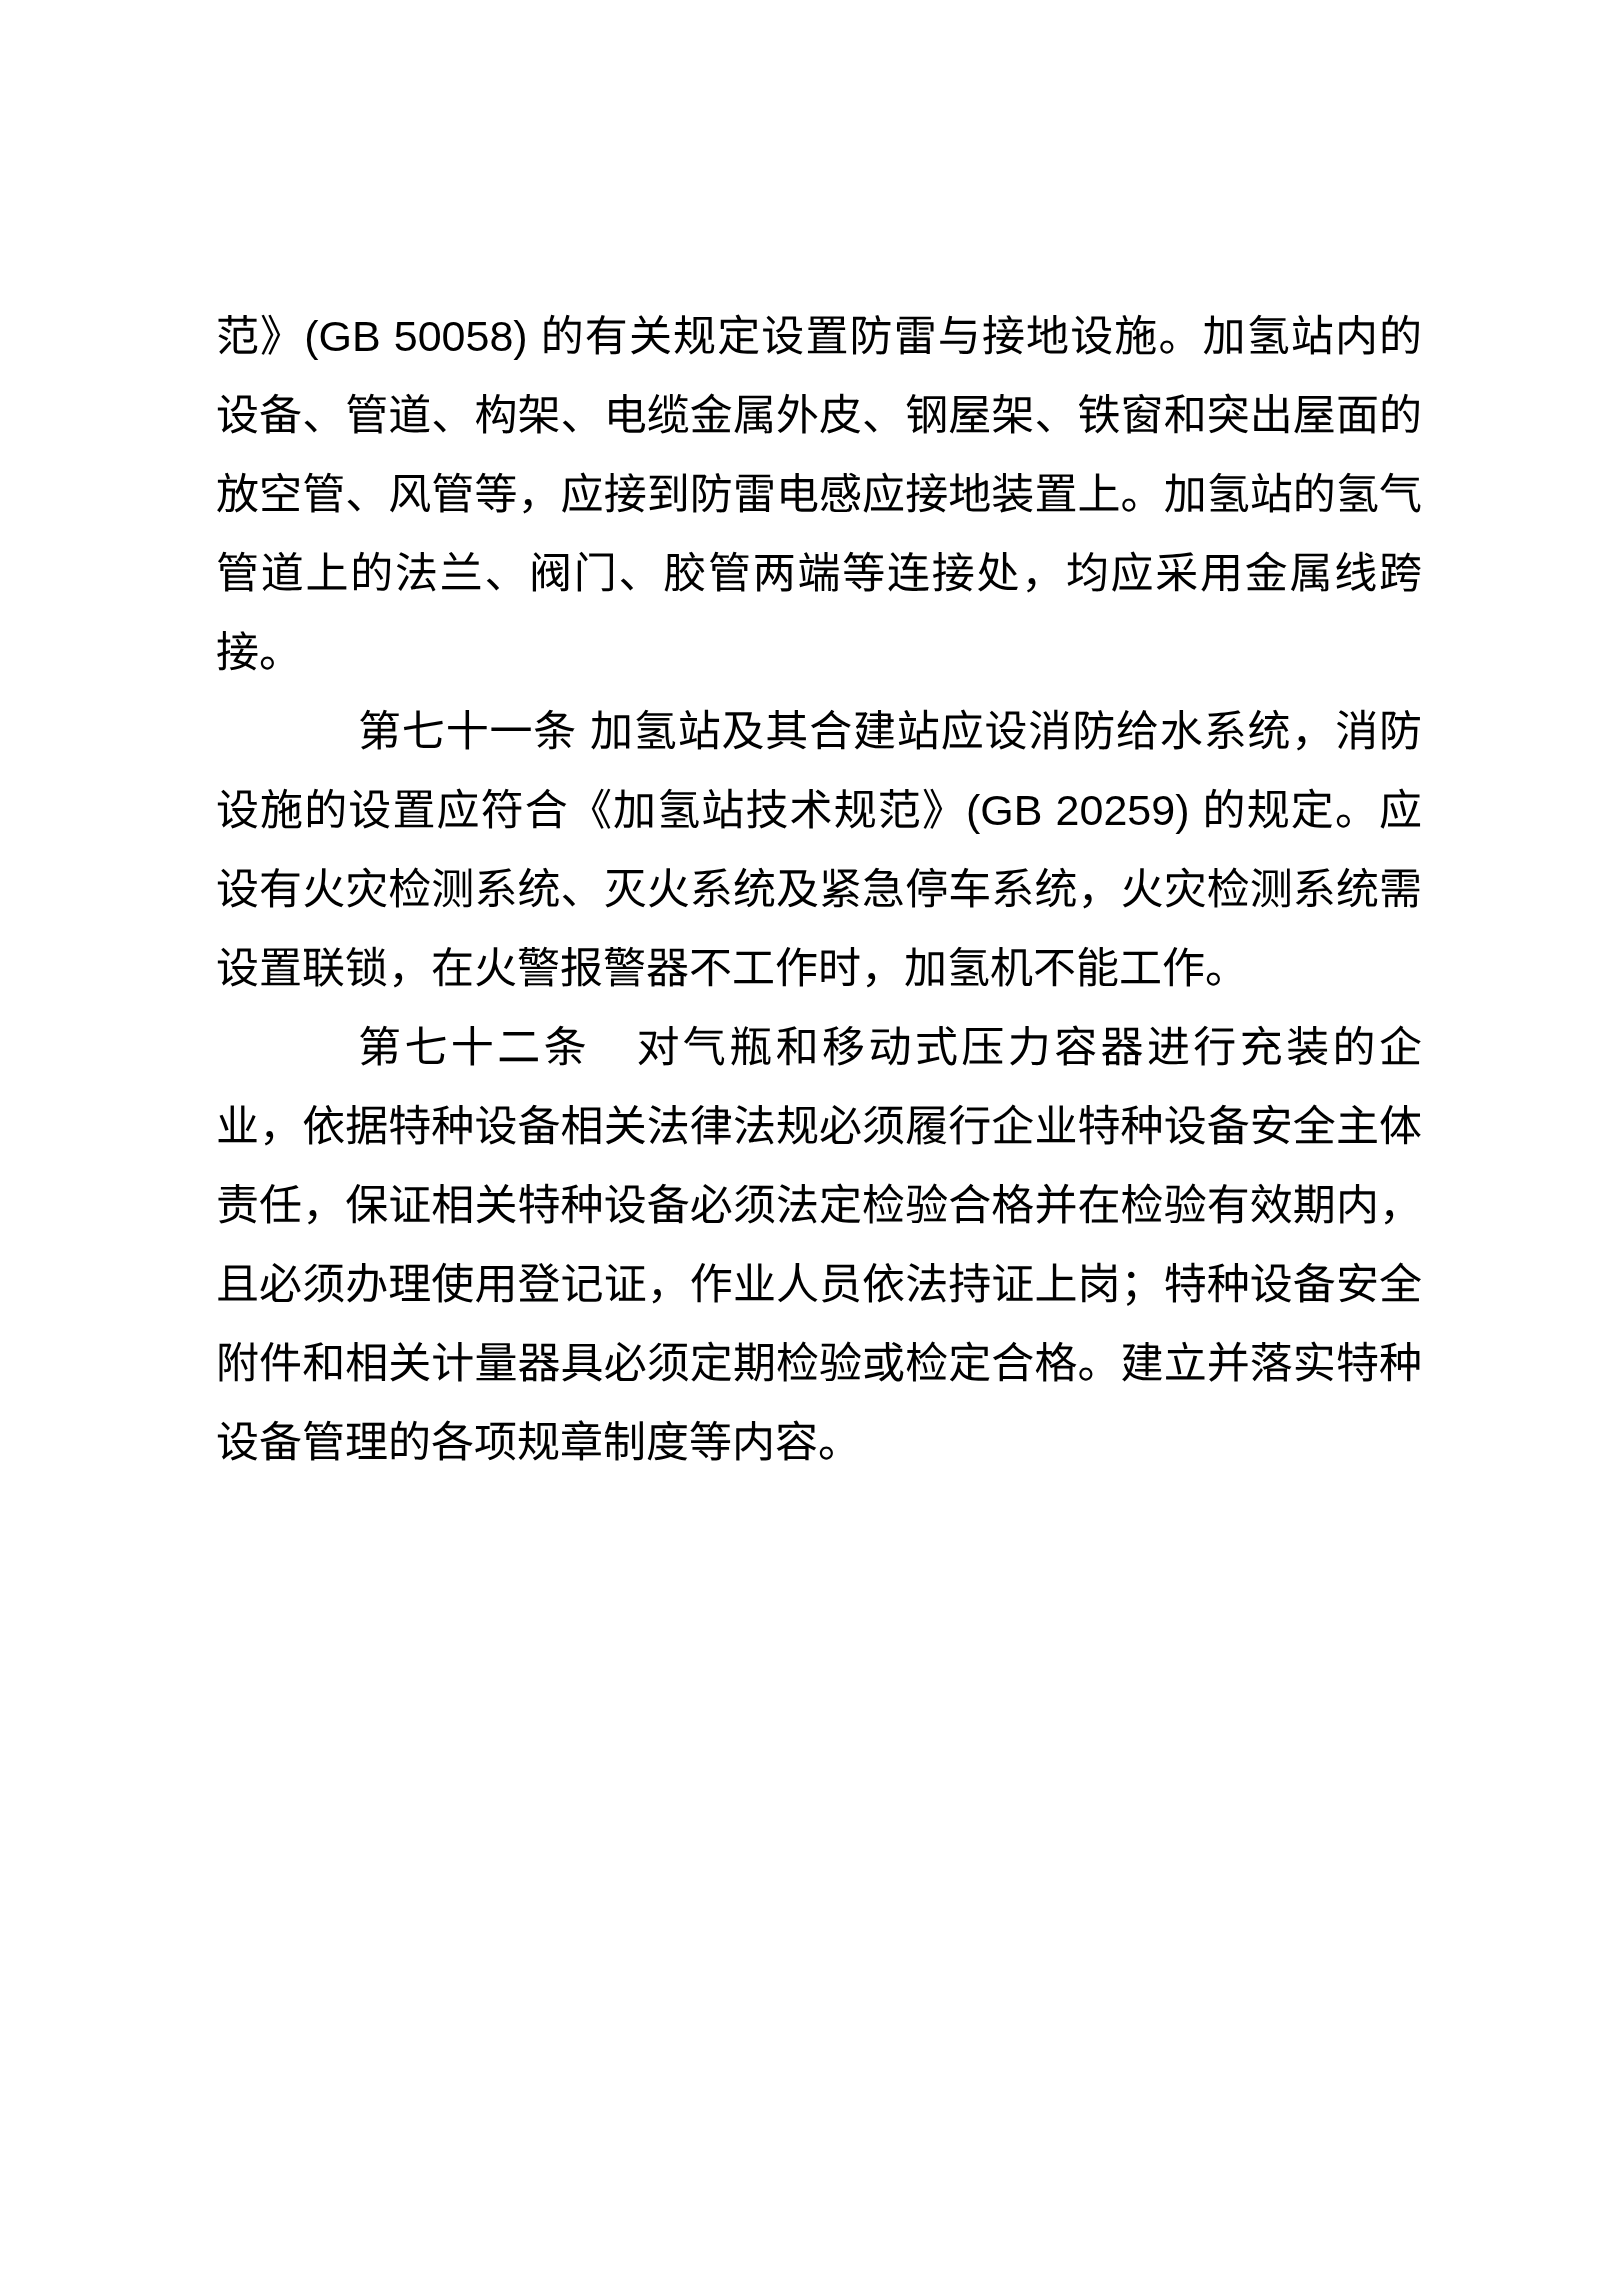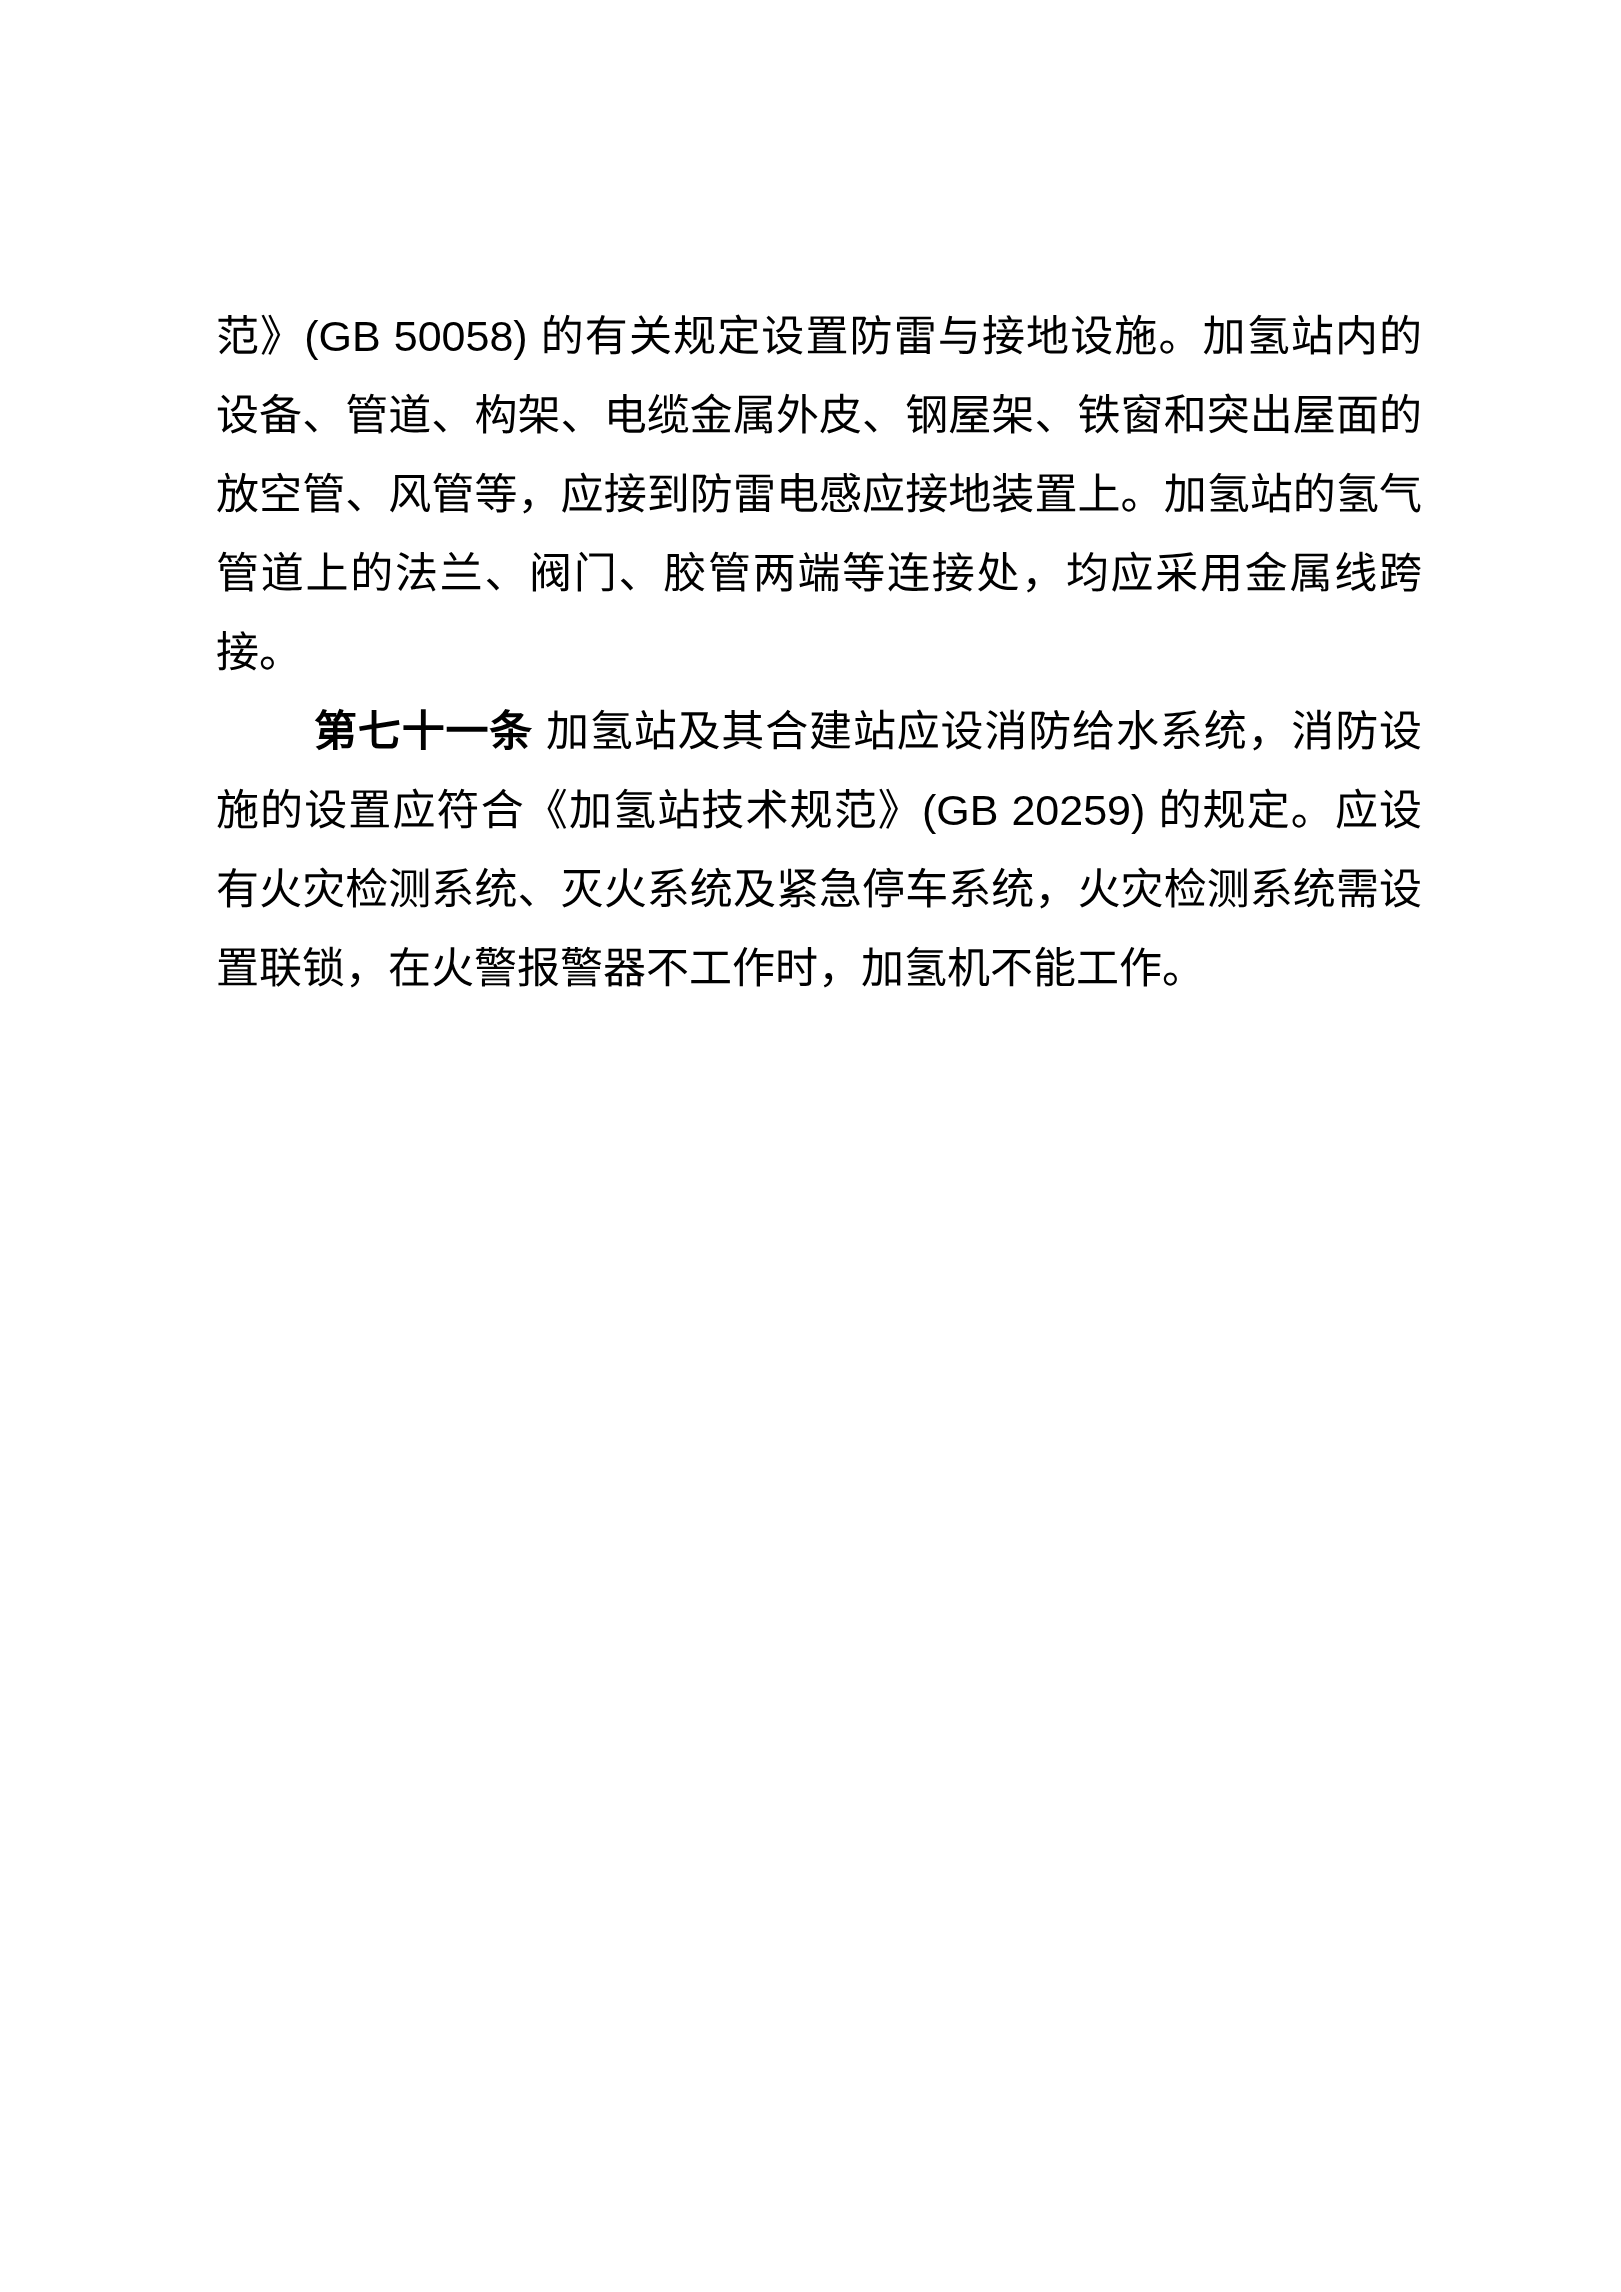--- a/index.html
+++ b/index.html
@@ -28,31 +28,33 @@
     word-break: break-all;
   }
   .para {
     margin: 0;
     padding: 0;
   }
   .para.indented {
     text-indent: 98px;
   }
   .term {
-    font-weight: 700;
+    font-weight: 400;
+    margin-left: 44px;
   }
 </style>
 </head>
 <body>
 
 <div class="page">
   <div class="content">
 
     <p class="para"><span class="body-text">范》(GB 50058) 的有关规定设置防雷与接地设施。加氢站内的设备、管道、构架、电缆金属外皮、钢屋架、铁窗和突出屋面的放空管、风管等，应接到防雷电感应接地装置上。加氢站的氢气管道上的法兰、阀门、胶管两端等连接处，均应采用金属线跨接。</span></p>
 
     <p class="para indented"><b class="term">第七十一条</b><span class="body-text"> 加氢站及其合建站应设消防给水系统，消防设施的设置应符合《加氢站技术规范》(GB 20259) 的规定。应设有火灾检测系统、灭火系统及紧急停车系统，火灾检测系统需设置联锁，在火警报警器不工作时，加氢机不能工作。</span></p>
 
+    <p class="para indented"><b class="term">第七十二条</b><span class="body-text">　对气瓶和移动式压力容器进行充装的企业，依据特种设备相关法律法规必须履行企业特种设备安全主体责任，保证相关特种设备必须法定检验合格并在检验有效期内，且必须办理使用登记证，作业人员依法持证上岗；特种设备安全附件和相关计量器具必须定期检验或检定合格。建立并落实特种设备管理的各项规章制度等内容。</span></p>
 
 
 
   </div>
 </div>
 
 
 </body></html>

